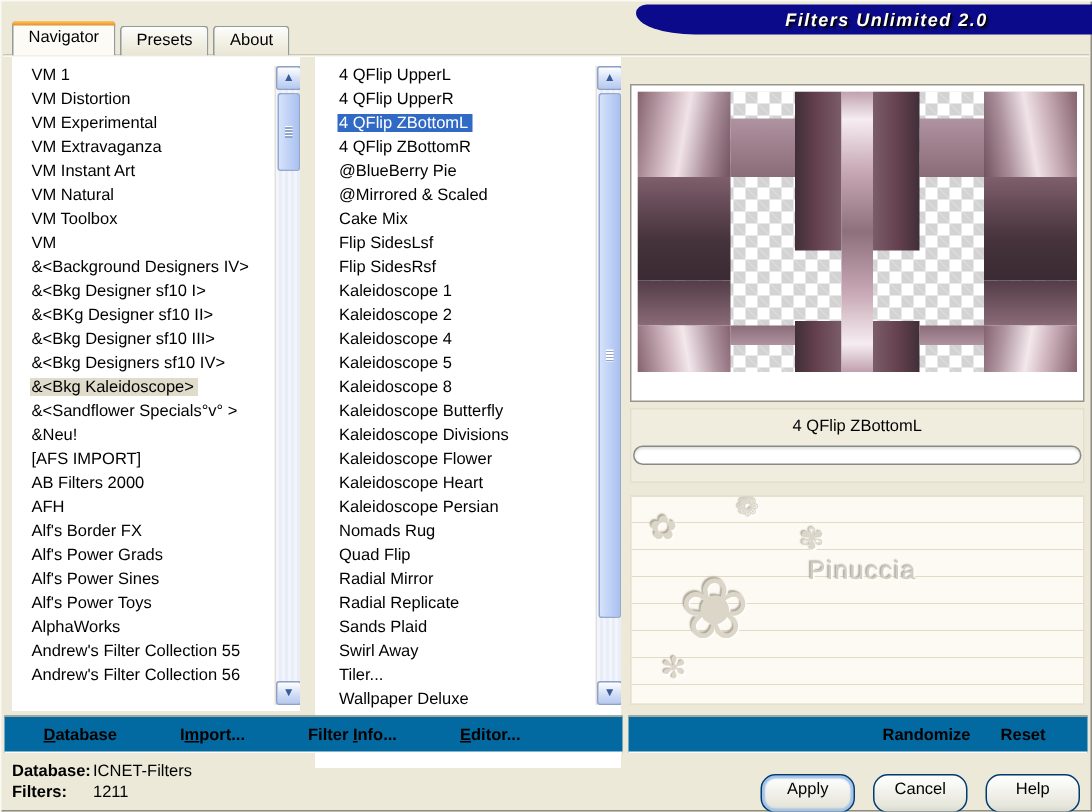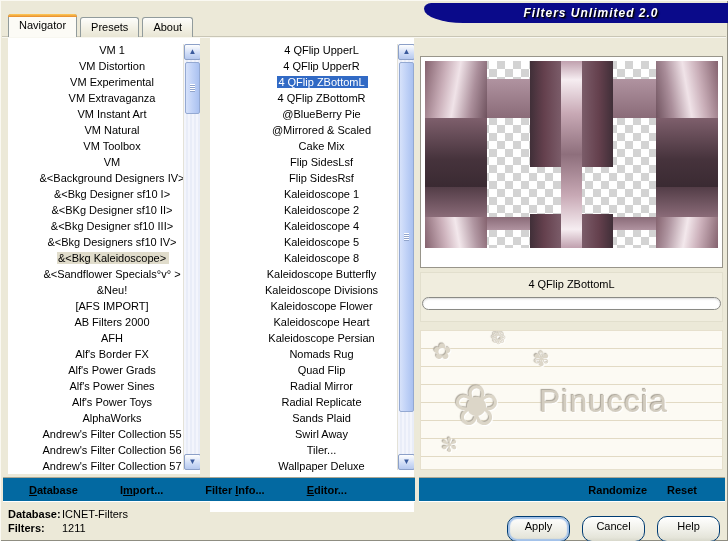--- a/index.html
+++ b/index.html
@@ -38,21 +38,21 @@
     content:""; position:absolute; left:-1px; right:-1px; top:-1px; height:3px;
     background:linear-gradient(to bottom,#ffcb5a,#e68b2c); border-radius:3px 3px 0 0;
   }
   .tab-line { position:absolute; left:2px; top:36px; width:724px; height:1px; background:#c9c6b6; }
   .tab-line2 { position:absolute; left:2px; top:37px; width:724px; height:1px; background:#f8f7f0; }
 
   
   .listbox { position:absolute; background:#fff; overflow:hidden; }
   .listbox.cat  { left:8px;   top:38px; width:192px; height:436px; }
   .listbox.flt  { left:210px; top:38px; width:204px; height:474px; }
-  .list-items { padding:4px 0 0 6px;text-align:center; }
+  .list-items { padding:4px 0 0 0; }
   .row { height:16px; line-height:16px; white-space:nowrap; }
   .listbox.cat .row { padding-left:12px; }
   .listbox.flt .row { padding-left:15px; }
   .row-text { padding:0 3px 0 1px; }
   .sel-cat  { background:#e0dccb; }
   .sel-flt  { background:#316ac5; color:#fff; }
 
   
   .sb {
     position:absolute; width:17px; top:6px; height:426px; right:0;
@@ -125,21 +125,21 @@
     box-shadow: inset 0 1px 2px rgba(0,0,0,.15);
   }
 
   
   .notepad {
     position:absolute; left:420px; top:330px; width:303px; height:140px;
     background:repeating-linear-gradient(to bottom,#fcfaf3 0 17px,#e2dac4 17px 18px);
     border:1px solid #e6e0cd; overflow:hidden;
   }
   .wm-text {
-    position:absolute; left:118px; top:52px; font-size:32px; letter-spacing:1px;
+    position:absolute; left:118px; top:40px; font-size:17px; letter-spacing:1px;
     color:#d3cdc0; text-shadow:1px 1px 1px #fff, -1px -1px 1px #a8a296;
   }
   .wm-flower { position:absolute; color:#dcd6c8; text-shadow:1px 1px 1px #fff, -1px -1px 1px #b0aa9e; }
   .wm-f1 { left:32px; top:42px; font-size:56px; }
   .wm-f2 { left:12px; top:8px;  font-size:22px; }
   .wm-f3 { left:70px; top:-4px; font-size:18px; }
   .wm-f4 { left:112px; top:16px; font-size:20px; }
   .wm-f5 { left:20px; top:102px; font-size:20px; }
 
   
@@ -240,21 +240,20 @@
         <div class="row"><span class="row-text">Alf's Power Sines</span></div>
 
         <div class="row"><span class="row-text">Alf's Power Toys</span></div>
 
         <div class="row"><span class="row-text">AlphaWorks</span></div>
 
         <div class="row"><span class="row-text">Andrew's Filter Collection 55</span></div>
 
         <div class="row"><span class="row-text">Andrew's Filter Collection 56</span></div>
 
-        <div class="row"><span class="row-text">Andrew's Filter Collection 57</span></div>
       </div>
     <div class="sb">
       <div class="sb-btn up">▲</div>
       <div class="sb-thumb cat-thumb"></div>
       <div class="sb-btn down">▼</div>
     </div>
   </div>
 
   <div class="listbox flt">
     <div class="list-items">

